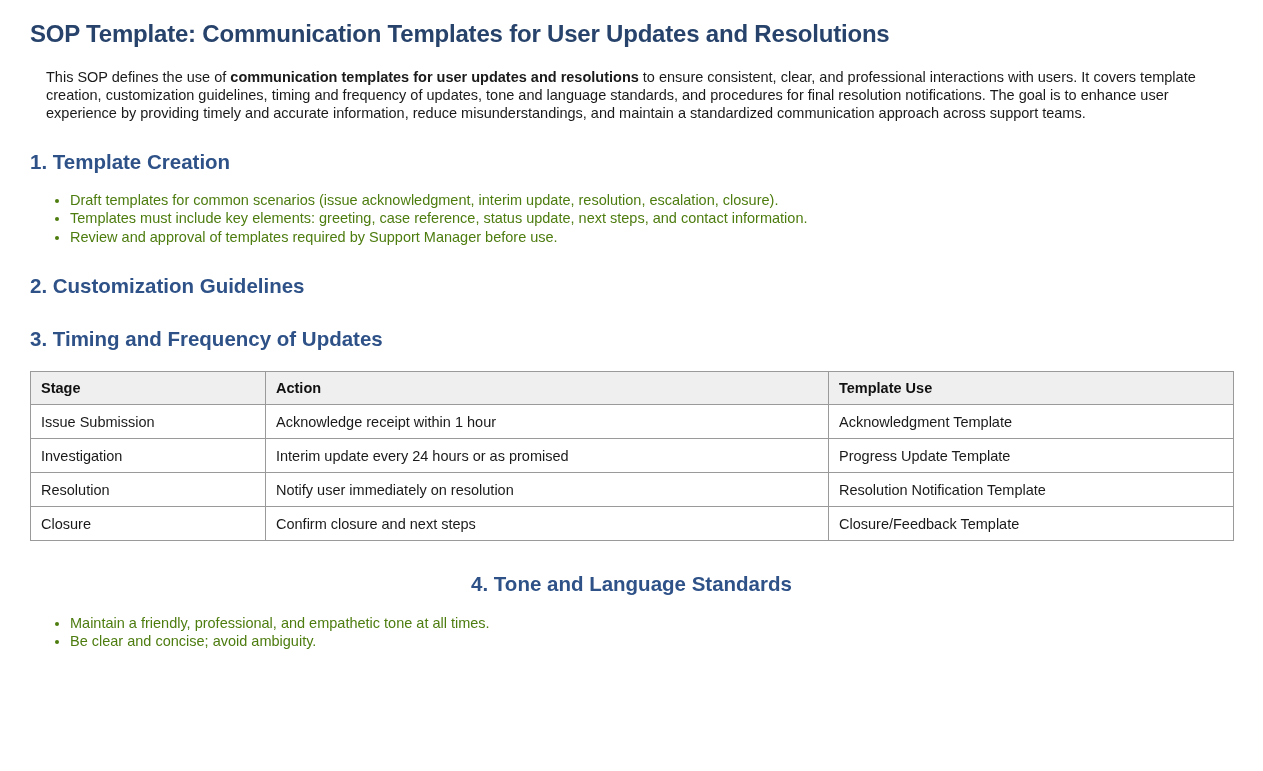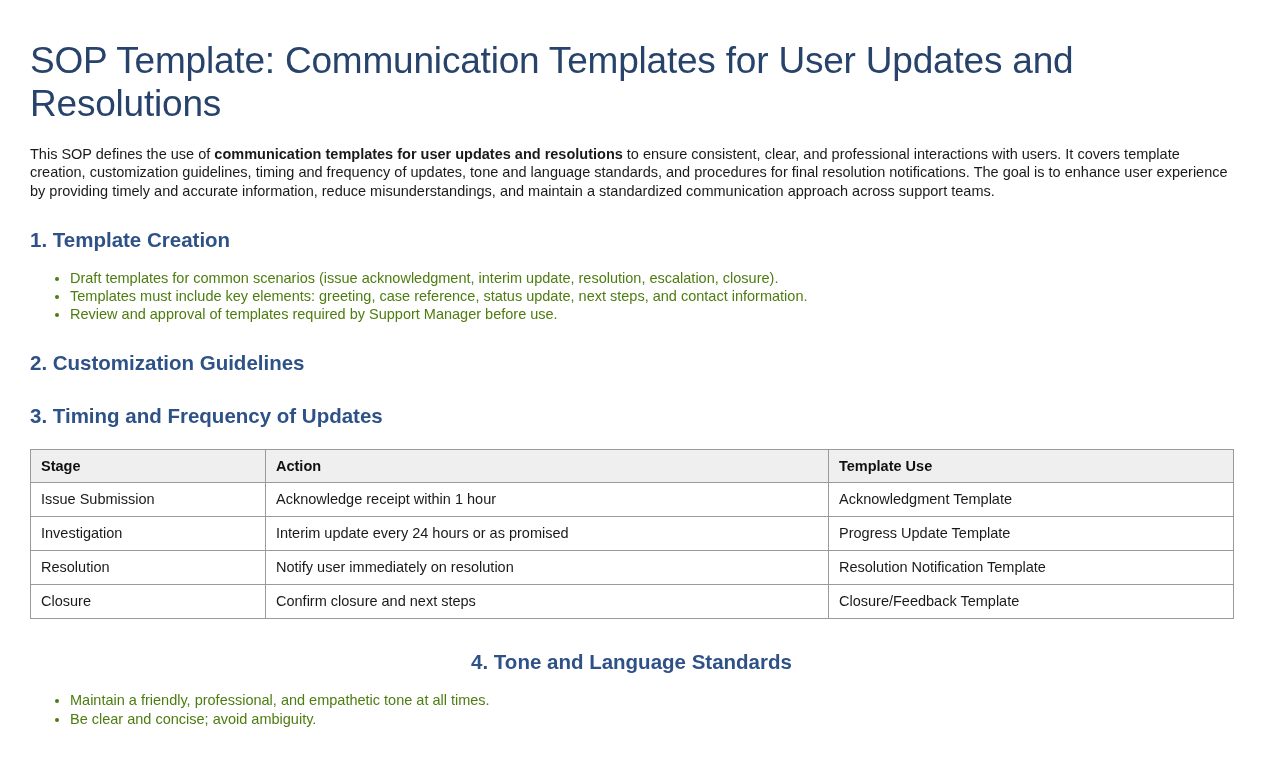--- a/index.html
+++ b/index.html
@@ -15,31 +15,31 @@
     overflow: hidden;
     font-family: "Liberation Sans", sans-serif;
     color: #1a1a1a;
   }
   .page {
     padding: 0 30px;
     width: 1263px;
   }
   h1.doc-title {
     color: #27436b;
-    font-size: 37px;
-    font-weight: normal;
+    font-size: 24px;
+    font-weight: bold;
     margin: 0;
-    padding-top: 40px;
+    padding-top: 20px;
     letter-spacing: -0.2px;
     line-height: 1.15;
   }
   p.intro {
     font-size: 14.5px;
     line-height: 18.3px;
-    margin: 20px 0 0 0;
+    margin: 20px 0 0 16px;
     color: #1a1a1a;
     max-width: 1205px;
   }
   p.intro b { font-weight: bold; }
   h2.section-title {
     color: #2e5288;
     font-size: 20.5px;
     font-weight: bold;
     margin: 28px 0 0 0;
     line-height: 1.2;

